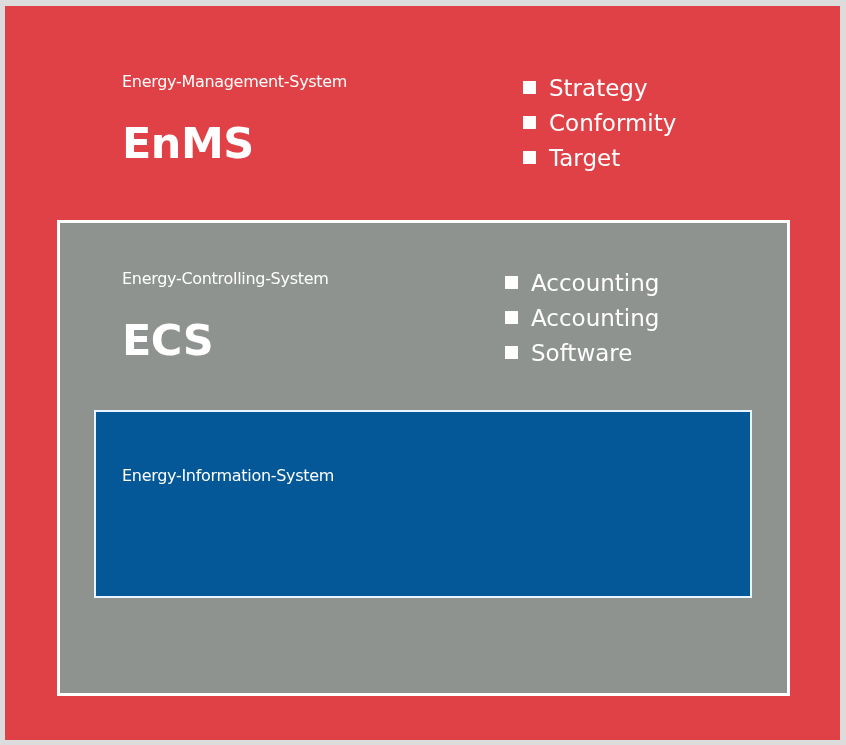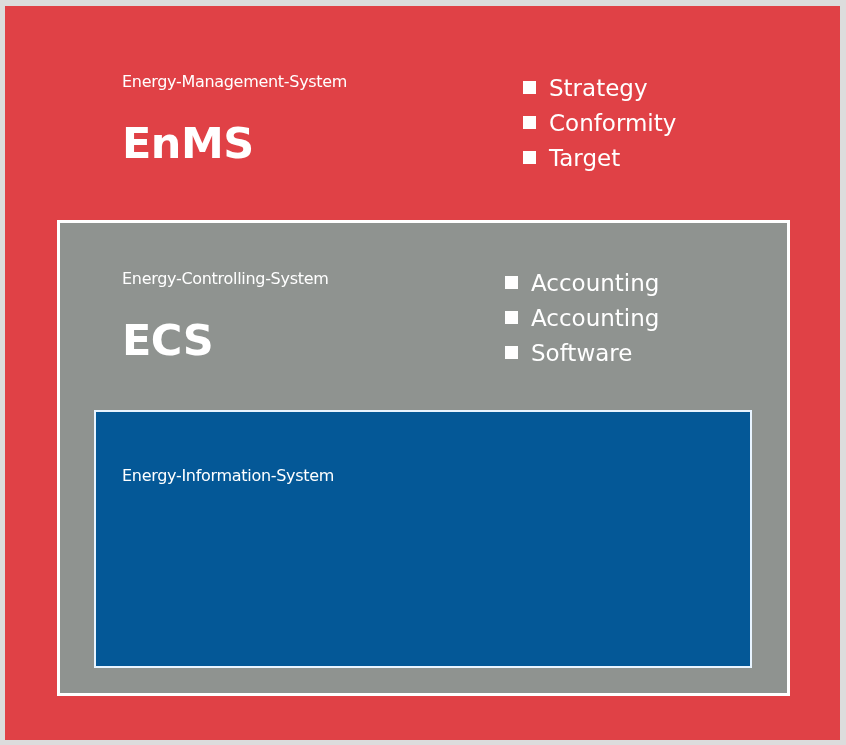--- a/index.html
+++ b/index.html
@@ -1,21 +1,21 @@
 <!DOCTYPE html>
 <html><head>
 <meta charset="utf-8">
 <style>
   html, body { margin:0; padding:0; }
   body { width:846px; height:745px; background:#dcdcdc; position:relative; overflow:hidden;
          font-family:"DejaVu Sans", sans-serif; color:#fff; }
   .box { position:absolute; box-sizing:border-box; }
   .outer { left:5px; top:6px; width:835px; height:734px; background:#e04146; }
   .mid { left:57px; top:220px; width:733px; height:476px; background:#8f9390; border:3px solid #fff; }
-  .inner { left:94px; top:410px; width:658px; height:258px; background:#045897; border:2px solid #e8f4ff; }
+  .inner { left:94px; top:410px; width:658px; height:188px; background:#045897; border:2px solid #e8f4ff; }
   .sub { position:absolute; font-size:16px; letter-spacing:-0.3px; white-space:nowrap; }
   .abbr { position:absolute; font-size:43px; font-weight:bold; white-space:nowrap; letter-spacing:-0.5px; }
   .list { position:absolute; margin:0; padding:0; list-style:none; }
   .list li { display:flex; align-items:center; height:35px; font-size:23px; white-space:nowrap; }
   .sq { width:13px; height:13px; background:#fff; margin-right:13px; display:inline-block; flex:none; }
 </style>
 </head>
 <body>
 
 <div class="box outer">

